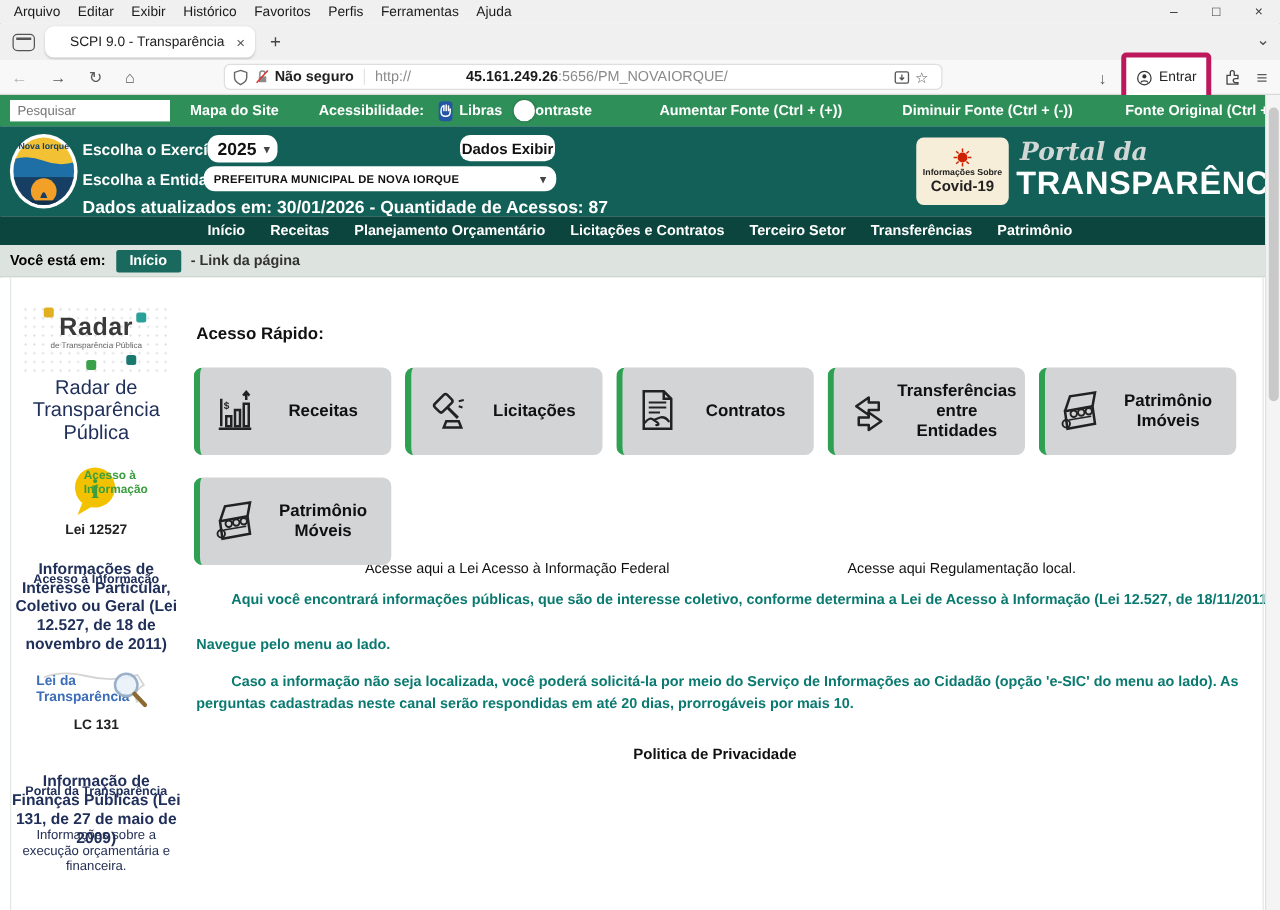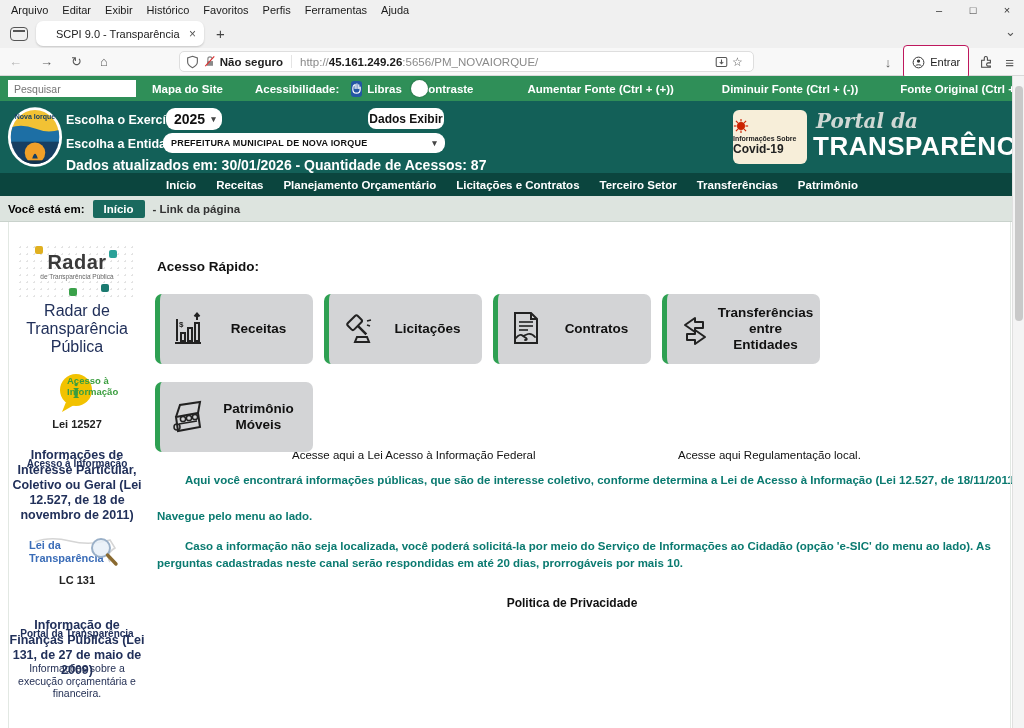--- a/index.html
+++ b/index.html
@@ -21,42 +21,42 @@
   .tab .x { color:#555; font-size:12px; padding-left:6px; }
   .newtab { font-size:15px; color:#444; padding:0 12px; }
   .tablist { position:absolute; right:8px; top:24px; font-size:13px; color:#555; }
 
   .urlbar { top:48px; height:28px; background:#f8f8f8; border-bottom:1px solid #d9d9d9; display:flex; align-items:center; }
   .navg { font-size:13px; color:#5a5a5a; padding:0 9px; }
   .navg.dis { color:#b5b5b5; }
   .urlpill { width:575px; height:21px; margin-left:62px; background:#fff; border:1px solid #dedede; border-radius:5px; display:flex; align-items:center; padding:0 6px; font-size:11.5px; }
   .sec-chip { display:flex; align-items:center; gap:4px; padding-right:8px; border-right:1px solid #e4e4e4; color:#222; font-weight:bold; }
   .urltext { padding-left:8px; color:#8a8a8a; flex:1; white-space:nowrap; overflow:hidden; }
-  .urltext b { color:#1a1a1a; font-weight:bold; }
+  .urltext b { color:#1a1a1a; font-weight:bold;padding-left:44px; }
   .pill-ic { color:#555; font-size:12px; padding:0 4px; }
   .right-acts { position:absolute; right:8px; top:48px; height:28px; display:flex; align-items:center; gap:10px; }
-  .entrar { display:flex; align-items:center; gap:5px; border:1px solid #be185d; border-radius:4px; background:#fff; height:20px; padding:16px 8px; font-size:11px; color:#222; }
+  .entrar { display:flex; align-items:center; gap:5px; border:4px solid #be185d; border-radius:4px; background:#fff; height:20px; padding:16px 8px; font-size:11px; color:#222; }
 
   
   .a11y { top:76px; height:25px; background:#2f8f58; display:flex; align-items:center; color:#fff; font-size:11.5px; font-weight:600; }
   .a11y .search { width:128px; height:17px; margin-left:8px; border:1px solid #fff; background:#fff; font-size:10.5px; padding:0 5px; font-family:"Liberation Sans",sans-serif; color:#333; }
   .a11y .lbl { white-space:nowrap; }
   .a11y b { font-weight:700; }
   .toggle { width:36px; height:15px; border-radius:8px; background:#9aa29a; position:relative; margin:0 8px 0 10px; }
   .toggle .knob { position:absolute; left:-1px; top:-1px; width:17px; height:17px; border-radius:50%; background:#fff; box-shadow:0 0 2px rgba(0,0,0,.4); }
   .libras-ic { width:16px; height:16px; border-radius:3px; background:#2456a4; margin:0 5px 0 12px; display:flex; align-items:center; justify-content:center; }
 
   
   .shead { top:101px; height:72px; background:#136058; color:#fff; }
   .citylogo { position:absolute; left:7px; top:5px; width:56px; height:62px; }
   .hl { position:absolute; font-weight:bold; font-size:12.5px; }
   .sel { position:absolute; background:#fff; color:#111; border-radius:9px; display:flex; align-items:center; font-weight:bold; }
   .sel .caret { margin-left:auto; color:#444; font-size:9px; padding-left:6px; }
   .whitebtn { position:absolute; background:#fff; color:#111; font-weight:bold; font-size:12px; border-radius:8px; display:flex; align-items:center; justify-content:center; }
-  .covid { position:absolute; left:733px; top:9px; width:74px; height:54px; background:#f7eed9; border-radius:6px; display:flex; flex-direction:column; align-items:flex-start; justify-content:center; color:#222; }
+  .covid { position:absolute; left:733px; top:9px; width:74px; height:54px; background:#f7eed9; border-radius:6px; display:flex; flex-direction:column; align-items:center; justify-content:center; color:#222; }
   .covid .l1 { font-size:7px; font-weight:600; margin-top:1px; }
   .covid .l2 { font-size:12px; font-weight:800; }
   .pscript { position:absolute; left:816px; top:8px; font-family:"DejaVu Serif", serif; font-style:italic; font-weight:bold; font-size:20px; color:#cfd8d4; }
   .ptitle { position:absolute; left:813px; top:30px; font-size:26px; font-weight:800; color:#fff; letter-spacing:.5px; }
 
   
   .snav { top:173px; height:23px; background:#0b453e; display:flex; align-items:center; justify-content:center; }
   .snav .ni { color:#fff; font-weight:bold; font-size:11.5px; padding:0 10px; white-space:nowrap; }
 
   
@@ -344,33 +344,45 @@
       </svg>
       <span class="lab">Contratos</span>
     </div>
     <div class="qbtn">
       <svg width="40" height="40" viewBox="0 0 40 40">
         <path d="M20 13 L28 13 L28 19 L20 19 L20 23 L10 16 L20 9 Z" fill="none" stroke="#222" stroke-width="2" stroke-linejoin="round"></path>
         <path d="M20 21 L12 21 L12 27 L20 27 L20 31 L30 24 L20 17 Z" fill="none" stroke="#222" stroke-width="2" stroke-linejoin="round" transform="translate(0,4)"></path>
       </svg>
       <span class="lab">Transferências entre Entidades</span>
     </div>
-  </div>
-
-  <div class="btnrow" style="top:160px">
     <div class="qbtn">
       <svg width="40" height="40" viewBox="0 0 40 40">
         <path d="M8 20 L30 16 L32 30 L10 34 Z" fill="none" stroke="#222" stroke-width="2"></path>
         <path d="M8 20 L12 8 L32 5 L30 16" fill="none" stroke="#222" stroke-width="2"></path>
         <circle cx="15" cy="22" r="2.6" fill="none" stroke="#222" stroke-width="1.5"></circle>
         <circle cx="21" cy="21" r="2.6" fill="none" stroke="#222" stroke-width="1.5"></circle>
         <circle cx="27" cy="20" r="2.6" fill="none" stroke="#222" stroke-width="1.5"></circle>
         <circle cx="9" cy="30" r="3" fill="none" stroke="#222" stroke-width="1.5"></circle>
         <line x1="11" y1="27" x2="29" y2="24" stroke="#222" stroke-width="1.4"></line>
       </svg>
+      <span class="lab">Patrimônio Imóveis</span>
+    </div>
+  </div>
+
+  <div class="btnrow" style="top:160px">
+    <div class="qbtn">
+      <svg width="40" height="40" viewBox="0 0 40 40">
+        <path d="M8 20 L30 16 L32 30 L10 34 Z" fill="none" stroke="#222" stroke-width="2"></path>
+        <path d="M8 20 L12 8 L32 5 L30 16" fill="none" stroke="#222" stroke-width="2"></path>
+        <circle cx="15" cy="22" r="2.6" fill="none" stroke="#222" stroke-width="1.5"></circle>
+        <circle cx="21" cy="21" r="2.6" fill="none" stroke="#222" stroke-width="1.5"></circle>
+        <circle cx="27" cy="20" r="2.6" fill="none" stroke="#222" stroke-width="1.5"></circle>
+        <circle cx="9" cy="30" r="3" fill="none" stroke="#222" stroke-width="1.5"></circle>
+        <line x1="11" y1="27" x2="29" y2="24" stroke="#222" stroke-width="1.4"></line>
+      </svg>
       <span class="lab">Patrimônio Móveis</span>
     </div>
   </div>
 
   <div class="tpar" style="top:250px;white-space:nowrap;text-indent:28px">Aqui você encontrará informações públicas, que são de interesse coletivo, conforme determina a Lei de Acesso à Informação (Lei 12.527, de 18/11/2011)</div>
   <div class="tpar" style="top:286px">Navegue pelo menu ao lado.</div>
   <div class="tpar" style="top:316px;text-indent:28px">Caso a informação não seja localizada, você poderá solicitá-la por meio do Serviço de Informações ao Cidadão (opção 'e-SIC' do menu ao lado). As perguntas cadastradas neste canal serão respondidas em até 20 dias, prorrogáveis por mais 10.</div>
   <div class="privacy" style="top:374px">Politica de Privacidade</div>
 </div>
 

